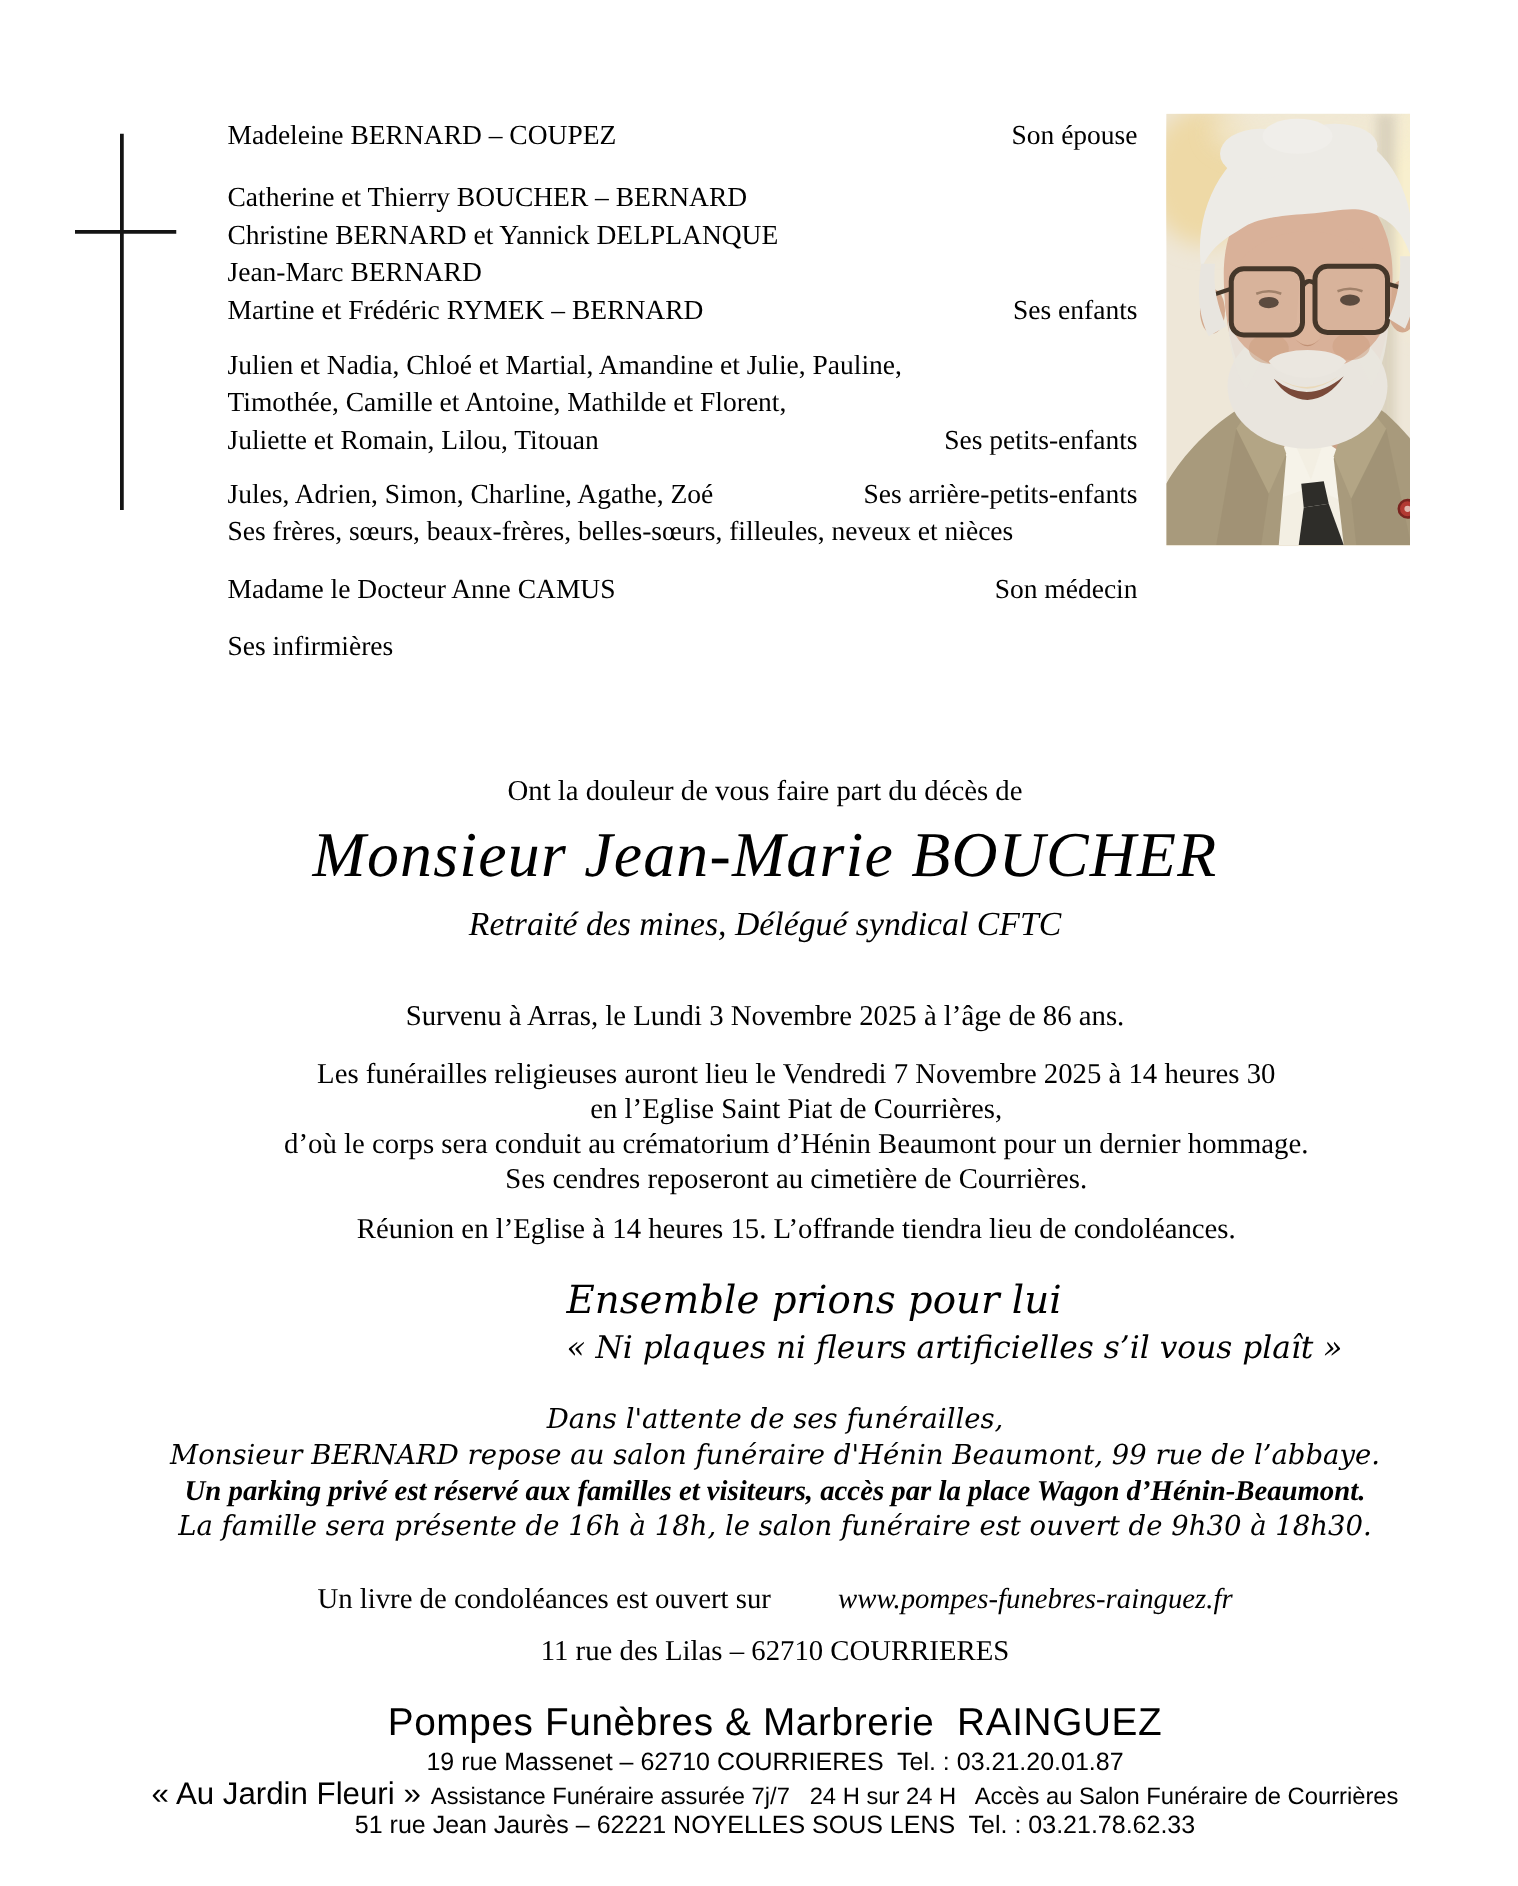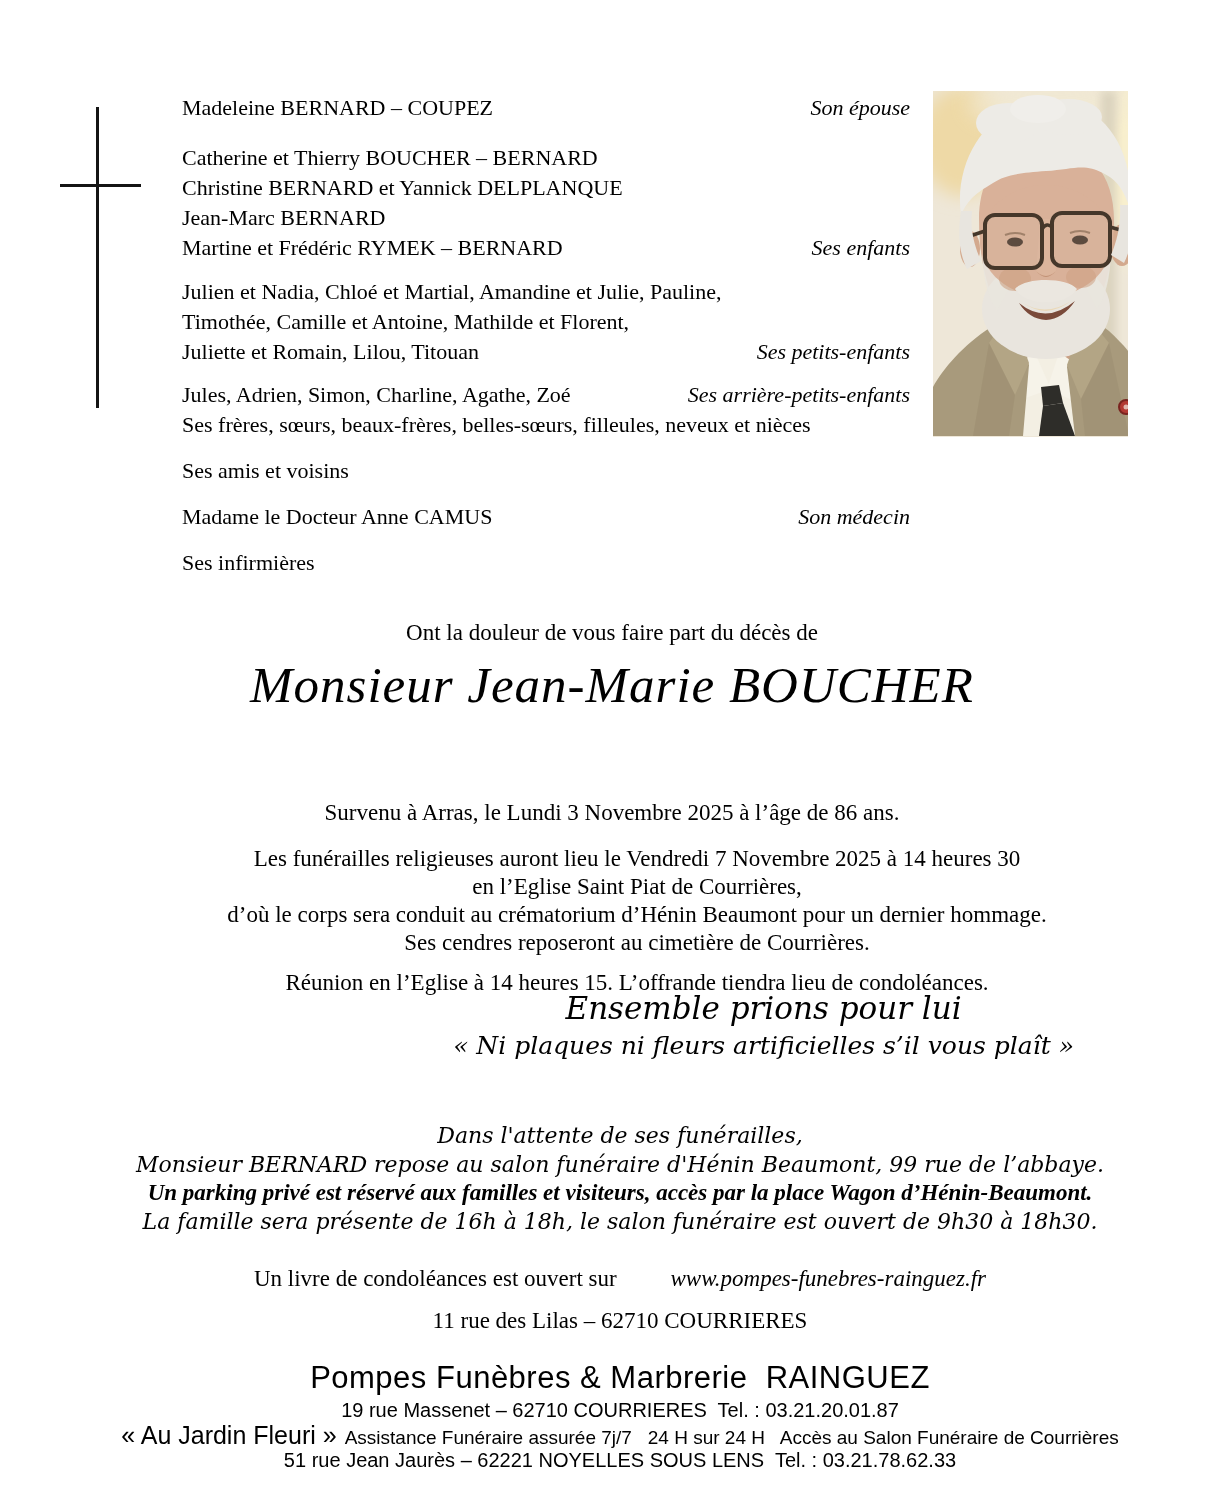--- a/index.html
+++ b/index.html
@@ -10,21 +10,21 @@
   
   .cross-v{position:absolute;left:96px;top:107px;width:3px;height:301px;background:#141414;}
   .cross-h{position:absolute;left:60px;top:184px;width:81px;height:3px;background:#141414;}
 
   
   .photo{position:absolute;left:933px;top:91px;width:226px;height:346px;display:block;}
 
   
   .family{position:absolute;left:182px;top:93px;width:728px;font-size:22px;line-height:30px;}
   .frow{display:flex;justify-content:space-between;align-items:baseline;}
-  .frow .relation{font-style:italic;white-space:nowrap;}
+  .frow .relation{white-space:nowrap;}
   .g-epouse{margin-top:0;}
   .g-enfants{margin-top:20px;}
   .g-petits{margin-top:14px;}
   .g-arriere{margin-top:13px;gap:12px;}
   .g-freres{}
   .g-amis{margin-top:16px;}
   .g-docteur{margin-top:16px;}
   .g-infirm{margin-top:16px;}
 
   
@@ -32,21 +32,21 @@
   .centerB{left:30px;width:1214px;text-align:center;}
   .centerC{left:20px;width:1200px;text-align:center;}
 
   .intro{top:620px;font-size:23px;}
   .deceased-name{top:655px;font-size:51px;font-style:italic;letter-spacing:1px;line-height:60px;}
   .deceased-sub{top:724px;font-size:27px;font-style:italic;}
   .survenu{top:800px;font-size:23px;}
   .funeral{top:845px;font-size:23px;line-height:28px;}
   .reunion{top:970px;font-size:23px;}
 
-  .prayer{position:absolute;right:54px;top:988px;text-align:center;
+  .prayer{position:absolute;right:54px;top:1020px;text-align:left;
           font-family:"DejaVu Serif",serif;font-style:italic;}
   .prayer-1{font-size:31px;line-height:40px;}
   .prayer-2{font-size:25px;line-height:35px;}
 
   .repose{top:1122px;font-family:"DejaVu Serif",serif;font-style:italic;
           font-size:22px;line-height:28.5px;}
   .repose .parking{font-family:"Liberation Serif",serif;font-weight:bold;font-size:23px;}
 
   .condolences{top:1266px;font-size:23px;}
   .condolences .url{font-style:italic;margin-left:48px;}
@@ -167,34 +167,32 @@
       <span class="names">Juliette et Romain, Lilou, Titouan</span>
       <span class="relation">Ses petits-enfants</span>
     </div>
     <div class="frow g-arriere">
       <span class="names">Jules, Adrien, Simon, Charline, Agathe, Zoé</span>
       <span class="relation">Ses arrière-petits-enfants</span>
     </div>
     <div class="frow g-freres">
       <span class="names">Ses frères, sœurs, beaux-frères, belles-sœurs, filleules, neveux et nièces</span>
     </div>
-    <div class="frow g-amis">
-      <span class="names">Ses amis et voisins</span>
-    </div>
     <div class="frow g-docteur">
       <span class="names">Madame le Docteur Anne CAMUS</span>
       <span class="relation">Son médecin</span>
     </div>
     <div class="frow g-infirm">
       <span class="names">Ses infirmières</span>
     </div>
   </div>
 
   <div class="abs centerA intro">Ont la douleur de vous faire part du décès de</div>
   <div class="abs centerA deceased-name">Monsieur Jean-Marie BOUCHER</div>
+  <div class="abs centerA deceased-sub">Retraité des mines, Délégué syndical CFTC</div>
 
   <div class="abs centerA survenu">Survenu à Arras, le Lundi 3 Novembre 2025 à l’âge de 86 ans.</div>
   <div class="abs centerB funeral">
     <div>Les funérailles religieuses auront lieu le Vendredi 7 Novembre 2025 à 14 heures 30</div>
     <div>en l’Eglise Saint Piat de Courrières,</div>
     <div>d’où le corps sera conduit au crématorium d’Hénin Beaumont pour un dernier hommage.</div>
     <div>Ses cendres reposeront au cimetière de Courrières.</div>
   </div>
   <div class="abs centerB reunion">Réunion en l’Eglise à 14 heures 15. L’offrande tiendra lieu de condoléances.</div>
 

